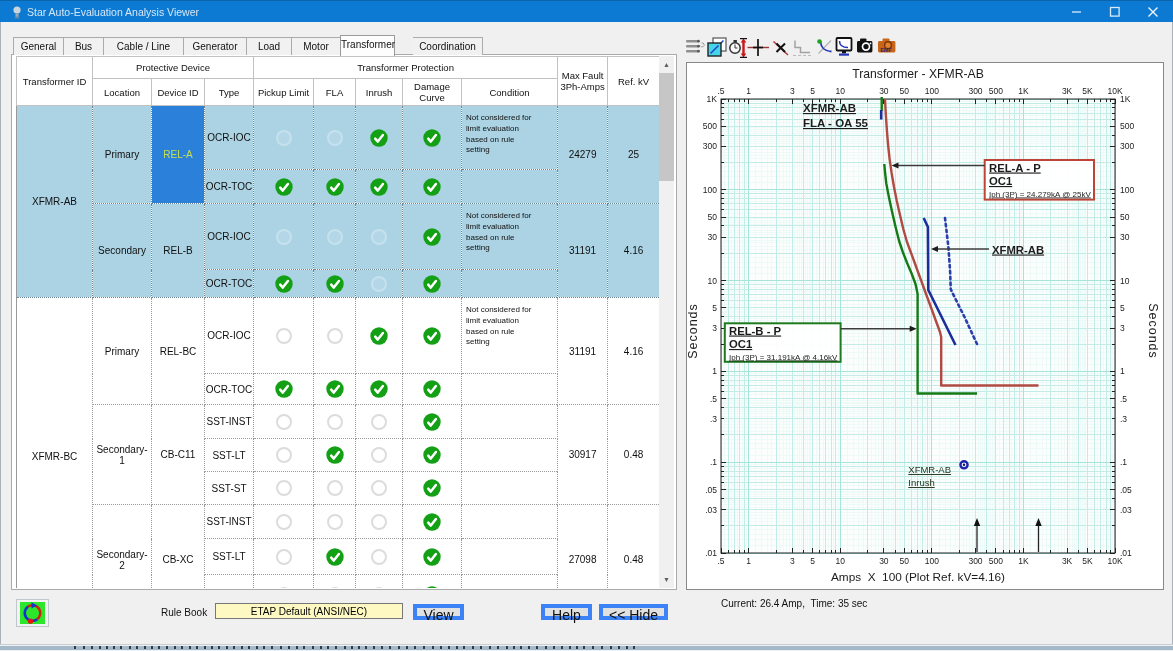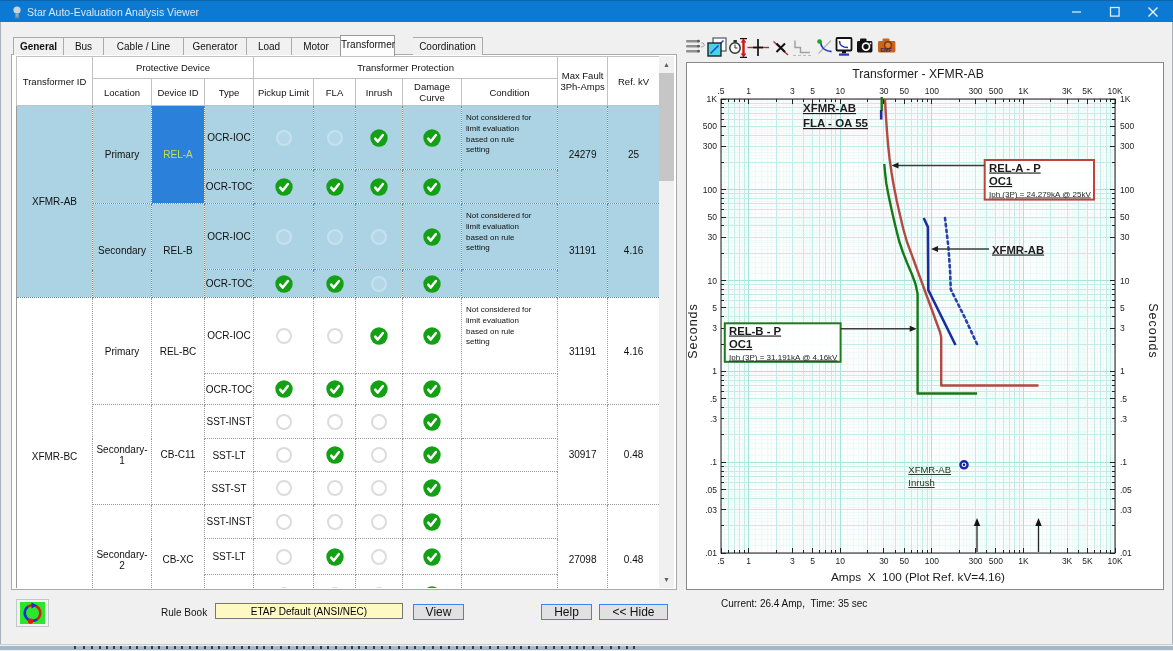--- a/index.html
+++ b/index.html
@@ -1,38 +1,38 @@
 <!DOCTYPE html>
 <html><head><meta charset="utf-8"><style>
 * { margin:0; padding:0; box-sizing:border-box; }
 html,body { width:1173px; height:651px; overflow:hidden; font-family:"Liberation Sans", sans-serif; }
 body { position:relative; background:#f0f0f0; }
 #titlebar { position:absolute; left:0; top:0; width:1173px; height:22px; background:#0c7ad3; border-top:1px solid #0a65ad; }
 #titlebar .t { position:absolute; left:27px; top:5px; font-size:10.5px; color:#d6e7f6;text-align:right; }
 #win { position:absolute; left:0; top:22px; width:1173px; height:623px; background:#f0f0f0; }
 .tab { position:absolute; top:15px; height:18px; background:#f1f1f1; border-top:1px solid #ababab; border-right:1px solid #ababab; text-align:center; font-size:10px; color:#111; line-height:17px; z-index:1; }
-.tab.first { border-left:1px solid #ababab;font-weight:bold; }
+.tab.first { border-left:1px solid #ababab; }
 .tab.act { border:1px solid #9a9a9a; border-bottom:none; }
 .tab.act { top:13px; height:21px; background:#fdfdfd; z-index:3; }
 #pane { position:absolute; left:11px; top:32px; width:666px; height:536px; background:#fff; border:1px solid #aaa; }
 #tablewrap { position:absolute; left:4px; top:1px; width:645px; height:532px; overflow:hidden; }
 table { border-collapse:collapse; table-layout:fixed; width:644px; border:1px solid #9a9a9a; }
 td { border:1px dotted #9a9a9a; font-size:10px; color:#101010; text-align:center; vertical-align:middle; padding:0; overflow:hidden; white-space:nowrap; }
 td.hd { border:1px solid #c2c2c2; background:#fff; font-size:9.5px; }
 tr.blu td { background:#abd3e3; border-color:#6e8492; }
 td.relA { background:#2b80da !important; }
 .rela { color:#c6df51; font-size:10px;margin-top:7px; }
 td.cond { text-align:left; vertical-align:top; padding:7px 2px 0 4px; font-size:8px; line-height:10.8px; white-space:normal; }
 .gcb { display:inline-block; width:16px; height:16px; border-radius:50%; border:2px solid #c6e1ee; background:#b4d7e7; vertical-align:middle; }
 .gcw { display:inline-block; width:16px; height:16px; border-radius:50%; border:2px solid #dcdcdc; background:#fff; vertical-align:middle; }
 #vscroll { position:absolute; left:647px; top:1px; width:15px; height:532px; background:#f0f0f0; }
 #vscroll .thumb { position:absolute; left:0; top:17px; width:15px; height:108px; background:#c6c6c6; }
 .arr { position:absolute; left:0; width:15px; height:17px; background:#f0f0f0; color:#606060; font-size:7px; text-align:center; line-height:17px; }
 #plotpane { position:absolute; left:686px; top:62px; width:478px; height:528px; background:#fff; border:1px solid #888; }
-.btn { position:absolute; height:16px; background:#e1e1e1; border:1px solid #3b82f6; font-size:12px; text-align:center; line-height:15px; color:#111; }
+.btn { position:absolute; height:16px; background:#e1e1e1; border:4px solid #3b82f6; font-size:14px; text-align:center; line-height:15px; color:#111; }
 #field { position:absolute; left:215px; top:603px; width:188px; height:16px; background:#fef9c3; border:1px solid #777; font-size:10px; text-align:center; line-height:15px; }
 .lbl { position:absolute; font-size:10px; color:#111; }
 #sliver { position:absolute; left:0; top:645px; width:1173px; height:6px; background:#eef1f4; }
 #sliverband { position:absolute; left:0; top:1px; width:1173px; height:4px; background:#a5b8c8; }
 </style></head>
 <body>
 <div id="titlebar">
     <svg width="12" height="14" viewBox="0 0 12 14" style="position:absolute;left:11px;top:4px">
 <circle cx="6" cy="5" r="3.6" fill="#c9d4dc"></circle>
       <rect x="4.4" y="8.4" width="3.2" height="3.4" fill="#9aa8b2"></rect>

